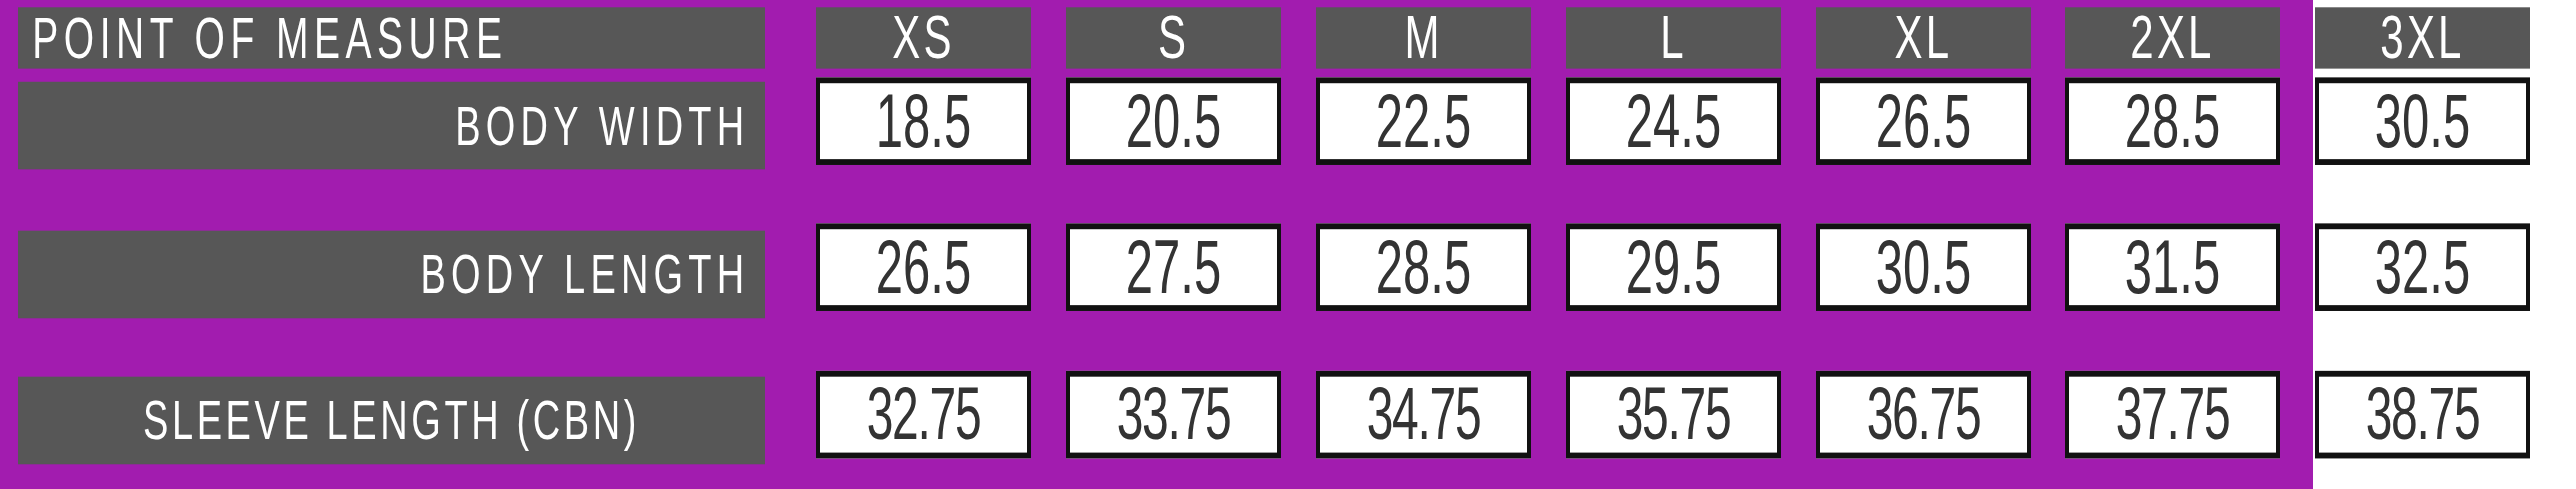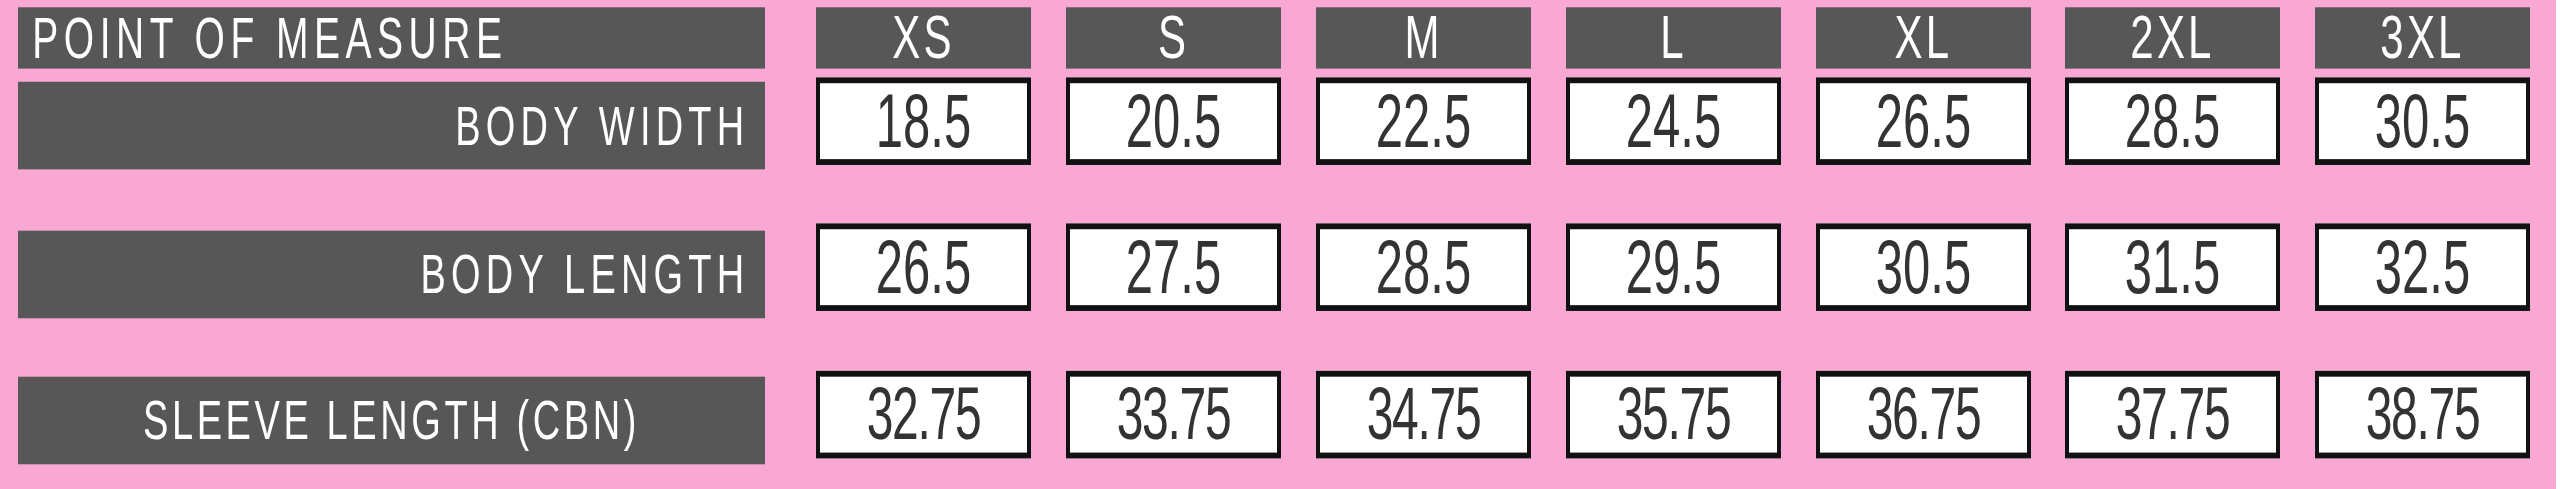--- a/index.html
+++ b/index.html
@@ -4,22 +4,22 @@
 <style>
   html,body{margin:0;padding:0;background:#ffffff;}
   body{
     width:2576px;height:490px;overflow:hidden;
     font-family:"Liberation Sans", sans-serif;
     -webkit-font-smoothing:antialiased;
   }
 
   #chart{
     position:relative;
-    width:2556px;height:490px;
-    background:#f9a8d4;
+    width:2313px;height:490px;
+    background:#a21caf;
     box-sizing:border-box;
   }
 
   
   .cell{
     position:absolute;
     box-sizing:border-box;
     display:flex;
     align-items:center;
     overflow:hidden;

